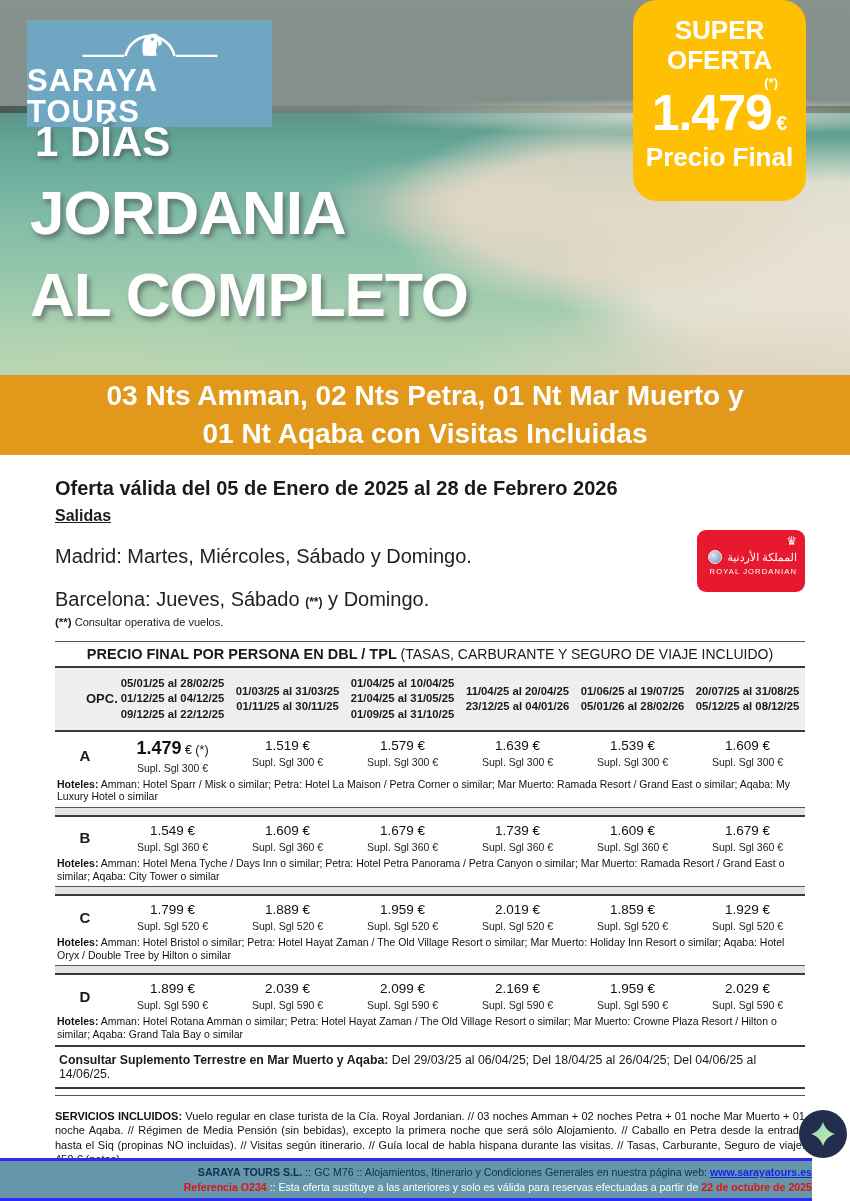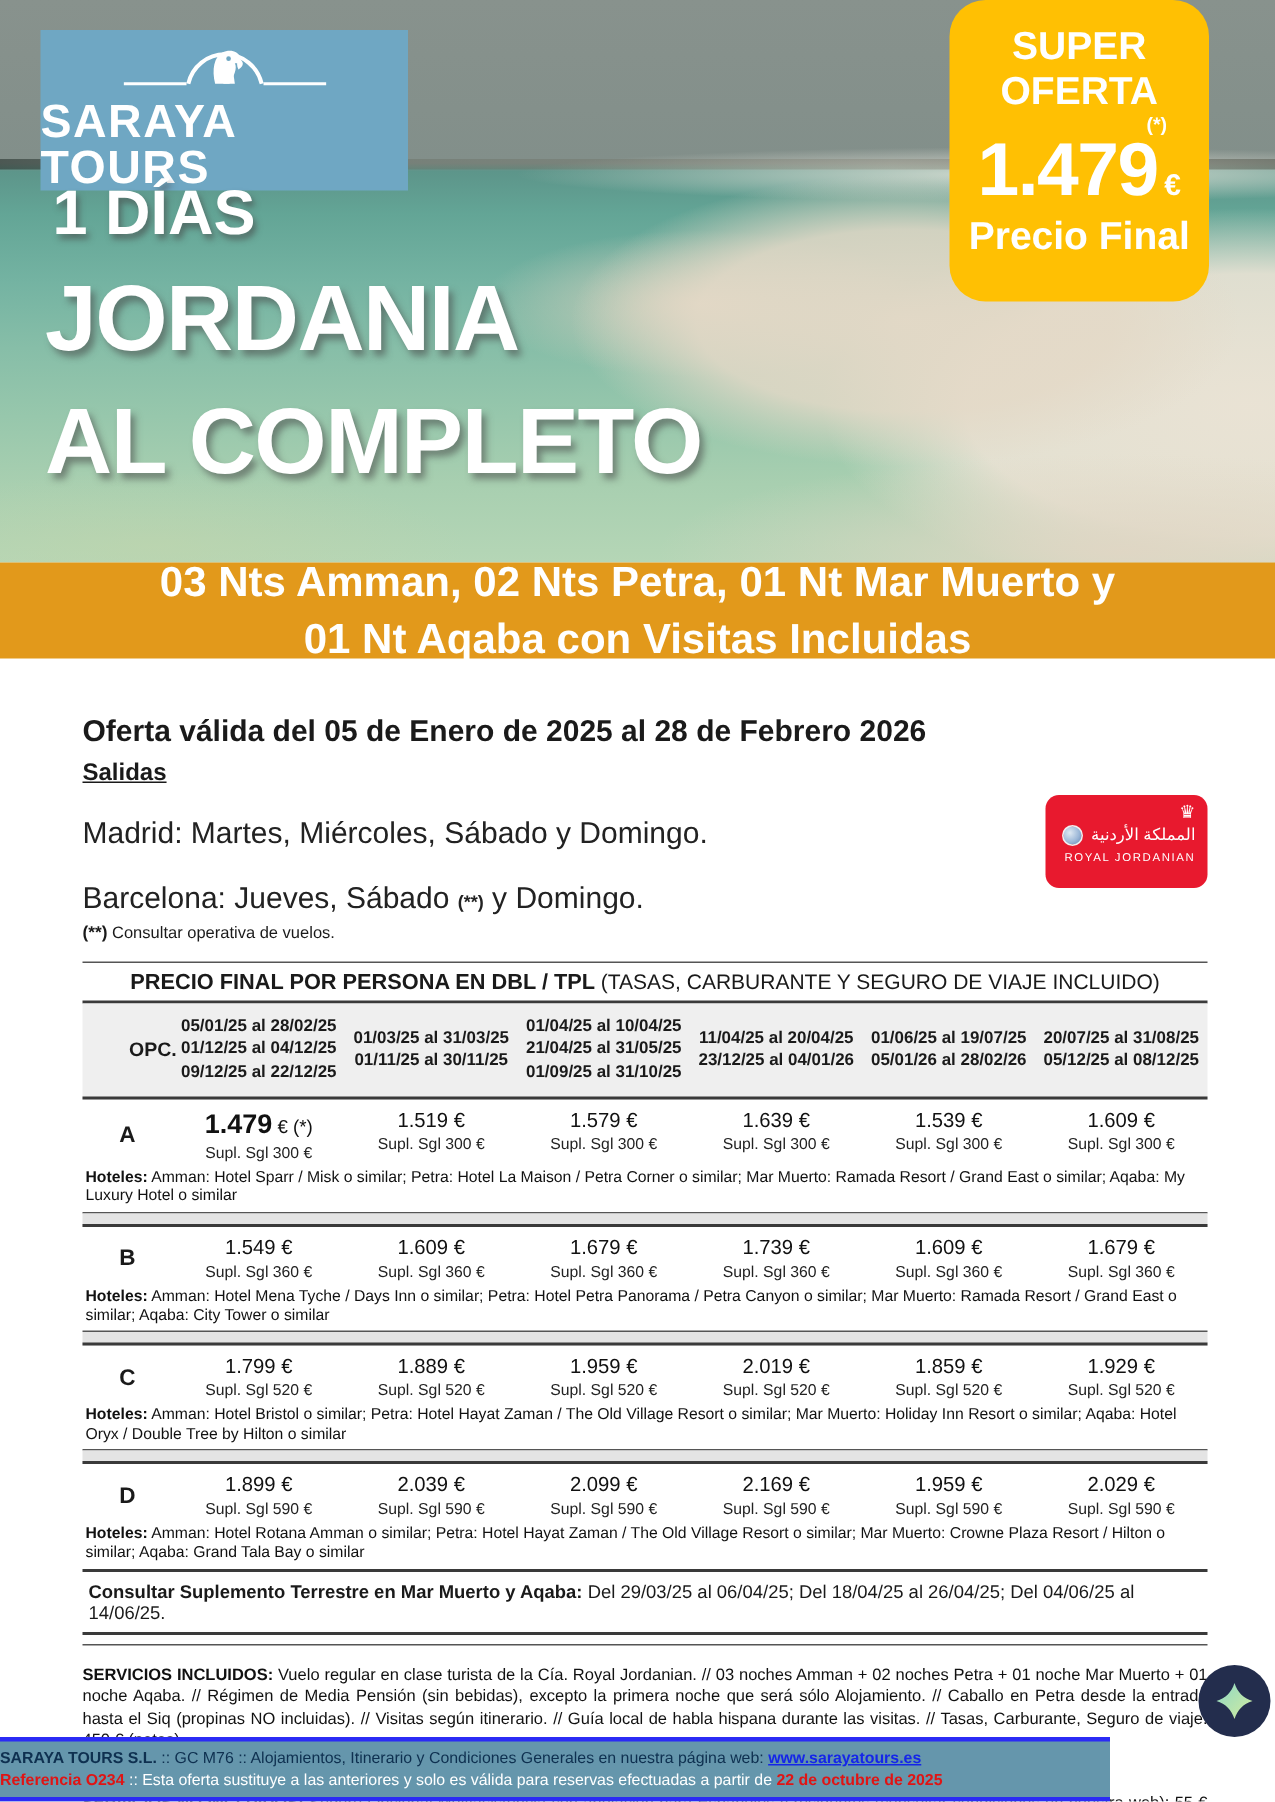--- a/index.html
+++ b/index.html
@@ -38,21 +38,21 @@
   .offer-price { font-size:50px; font-weight:bold; letter-spacing:-1px; }
   .offer-cur { font-size:20px; font-weight:bold; }
   .offer-final { font-weight:bold; font-size:26px; margin-top:4px; }
 
   .days { position:absolute; left:35px; top:118px; color:#fff; font-weight:bold; font-size:42px;
     text-shadow:2px 3px 4px rgba(70,70,70,.6); letter-spacing:0; }
   .main-title { position:absolute; left:30px; top:172px; color:#fff; font-weight:bold; font-size:62px;
     line-height:1.32; letter-spacing:-1px; text-shadow:3px 4px 5px rgba(70,70,70,.55); }
 
   
-  .banner { position:absolute; left:0; top:375px; width:850px; height:64px; background:#E2991B;
+  .banner { position:absolute; left:0; top:375px; width:850px; height:80px; background:#E2991B;
     display:flex; flex-direction:column; align-items:center; justify-content:center; gap:4px; }
   .banner div { color:#fff; font-weight:bold; font-size:28px; line-height:1.2; }
 
   
   .content { position:absolute; left:0; top:463px; width:850px; padding:14px 45px 0 55px; }
   .validity { font-weight:bold; font-size:20px; }
   .salidas { font-weight:bold; font-size:16px; text-decoration:underline; margin-top:7px; }
   .dep-line { font-size:20px; margin-top:20px; color:#222; }
   .dep-note { font-size:12px; font-weight:bold; }
   .footnote { font-size:11px; margin-top:5px; }
@@ -93,23 +93,23 @@
   
   .paras { margin-top:13px; }
   .paras p { font-size:11px; line-height:1.33; text-align:justify; margin-bottom:6px; color:#111; }
 
   
   .assistant { position:absolute; left:799px; top:1110px; width:48px; height:48px; border-radius:50%;
     background:#232D4D; display:flex; align-items:center; justify-content:center; cursor:pointer; }
   .assistant svg { width:34px; height:34px; }
 
   
-  .footer { position:absolute; left:0; bottom:0; width:740px; height:43px; background:#6596AC;
+  .footer { position:absolute; left:0; bottom:0; width:812px; height:43px; background:#6596AC;
     border-top:3px solid #2B2BF5; border-bottom:3px solid #2B2BF5;
-    display:flex; flex-direction:column; align-items:flex-start; justify-content:center; gap:3px; }
+    display:flex; flex-direction:column; align-items:flex-end; justify-content:center; gap:3px; }
   .footer .l1 { font-size:10.6px; color:#0E3050; }
   .footer .l1 b { }
   .footer .l1 a { color:#1526E8; text-decoration:underline; font-weight:bold; }
   .footer .l2 { font-size:10.6px; color:#fff; }
   .footer .l2 b { color:#E01414; }
 </style>
 </head>
 <body>
 
 <div class="hero">

